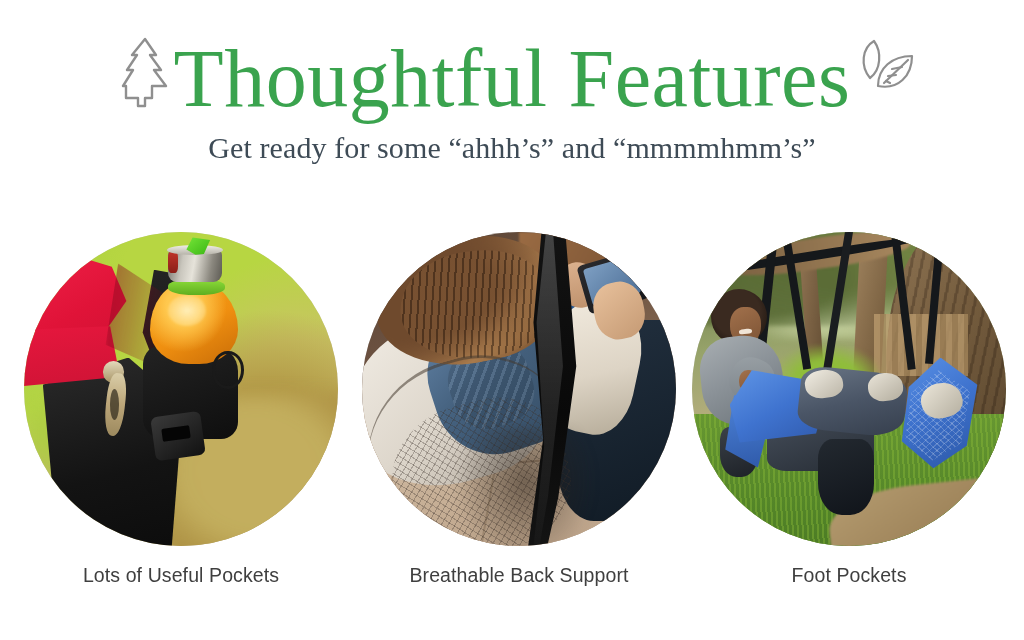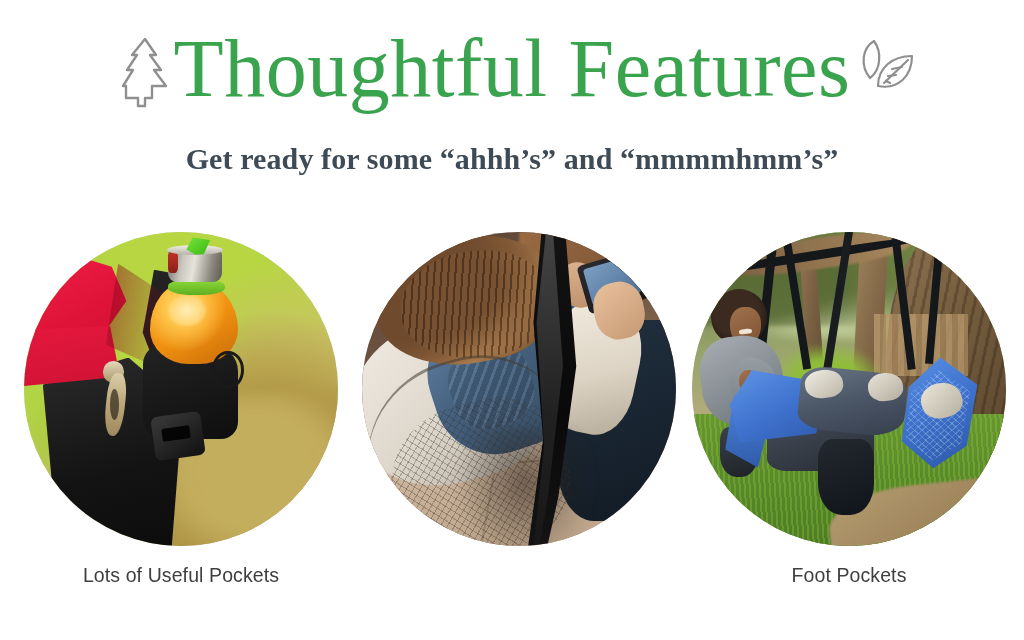--- a/index.html
+++ b/index.html
@@ -29,21 +29,21 @@
     width: 1024px;
     height: 200px;
   }
   .title-row {
     position: absolute;
     left: 0;
     top: 26px;
     width: 1024px;
     height: 96px;
     display: flex;
-    align-items: flex-start;
+    align-items: flex-end;
     justify-content: center;
   }
   .page-title {
     font-family: "Liberation Serif", "DejaVu Serif", serif;
     font-size: 82px;
     line-height: 86px;
     font-weight: 400;
     color: #3aa34e;
     letter-spacing: 0.5px;
     white-space: nowrap;
@@ -62,27 +62,27 @@
     position: absolute;
     left: 848px;
     top: 38px;
     width: 76px;
     height: 66px;
     z-index: 3;
   }
   .subtitle {
     position: absolute;
     left: 0;
-    top: 140px;
+    top: 129px;
     width: 1024px;
     text-align: center;
     font-family: "Liberation Serif", "DejaVu Serif", serif;
     font-size: 30px;
     line-height: 38px;
-    font-weight: 700;
+    font-weight: 400;
     color: #3e4b56;
     letter-spacing: 0.1px;
     white-space: nowrap;
   }
 
   
   .features {
     position: absolute;
     left: 0;
     top: 232px;
@@ -670,20 +670,21 @@
         <div class="layer img2-hand2"></div>
         <div class="layer img2-phone"></div>
         <div class="layer img2-phone-screen"></div>
         <div class="layer img2-hand"></div>
         <div class="layer img2-mesh"></div>
         <div class="layer img2-meshedge"></div>
         <div class="layer img2-shadowbottom"></div>
         <div class="layer img2-strap"></div>
         <div class="layer img2-strap-edge"></div>
       </div>
+      <div class="caption">Breathable Back Support</div>
     </div>
 
     <div class="feature feature-3">
       <div class="circle">
         <div class="layer img3-bg"></div>
         <div class="layer img3-sky"></div>
         <div class="layer img3-canopy"></div>
         <div class="layer img3-bigtree"></div>
         <div class="layer img3-trunk1"></div>
         <div class="layer img3-trunk2"></div>

